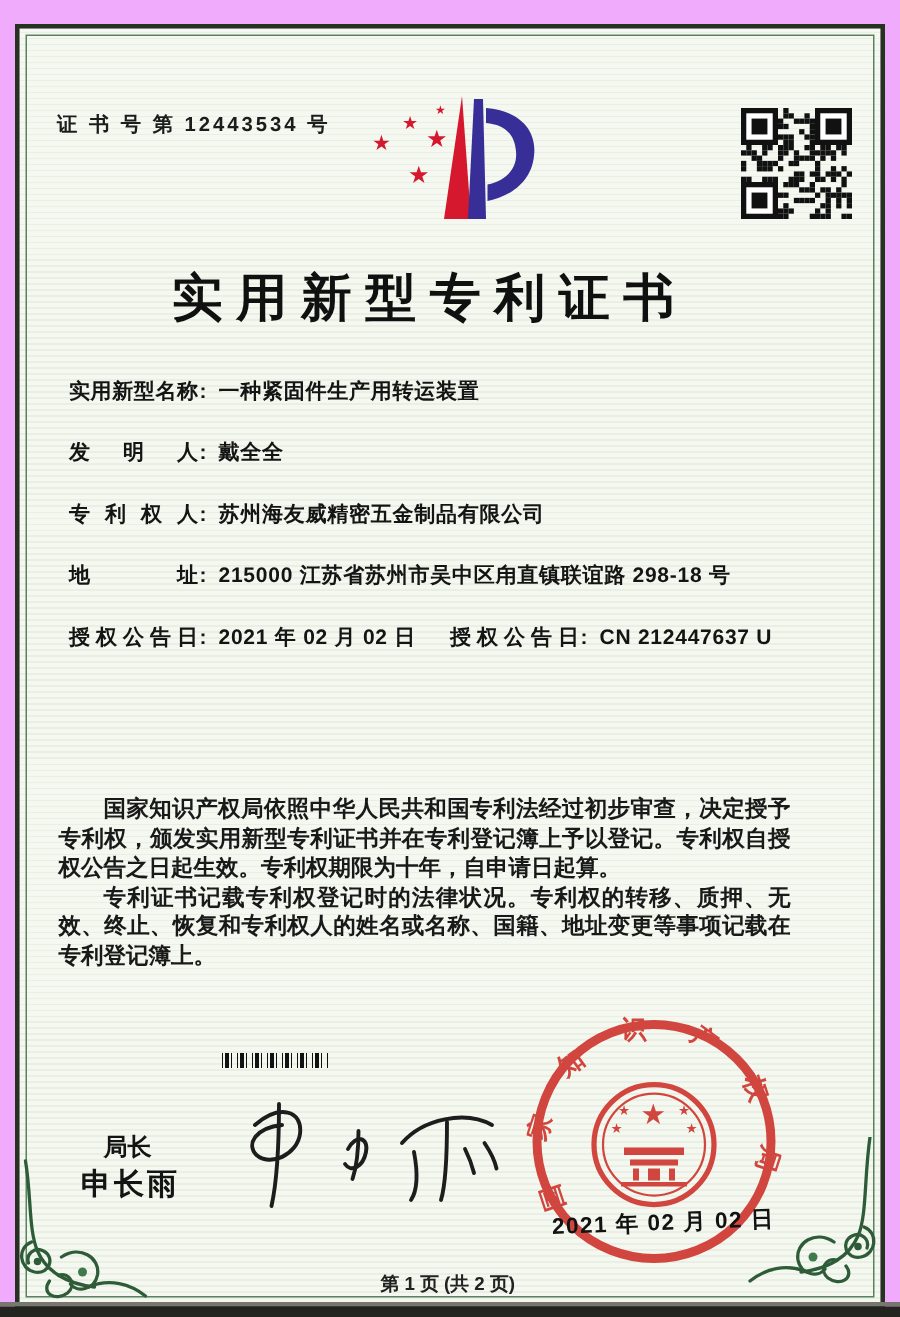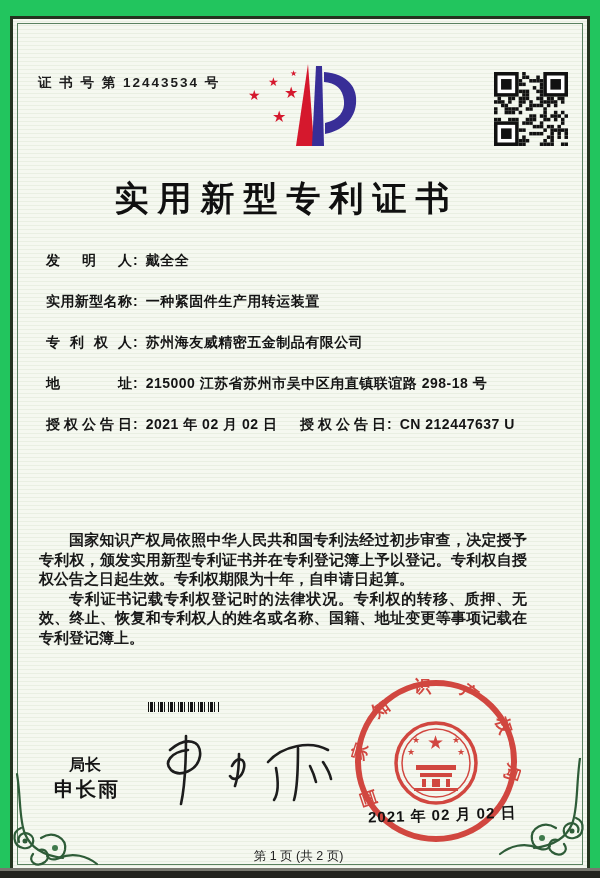--- a/index.html
+++ b/index.html
@@ -1,17 +1,17 @@
 <!DOCTYPE html>
 <html><head>
 <meta charset="utf-8">
 <style>
   html,body{margin:0;padding:0;background:#9a9a96;}
   #stage{position:relative;width:600px;height:878px;overflow:hidden;
-         background:#22c55e;font-family:"Liberation Sans",sans-serif;color:#141414;}
+         background:#f0abfc;font-family:"Liberation Sans",sans-serif;color:#141414;}
   
   .photo-edge{position:absolute;left:0;right:0;bottom:0;height:7px;background:#23231f;}
   .photo-edge2{position:absolute;left:0;right:0;bottom:7px;height:3px;background:#77776f;}
 
   
   .frame{position:absolute;left:10px;top:16px;width:574px;height:850px;
          border:3px solid #24331f;background:
          repeating-linear-gradient(0deg,#f5f8f0 0px,#f5f8f0 3px,#e9efe2 3px,#e9efe2 4px);}
   .frame-inner{position:absolute;left:4px;top:4px;right:4px;bottom:4px;border:1px solid #5a8260;}
 
@@ -42,21 +42,21 @@
 
   .director-title{position:absolute;left:69px;top:755px;font-size:16px;font-weight:700;}
   .director-name{position:absolute;left:54px;top:776px;font-size:20px;font-weight:700;letter-spacing:2px;text-align:right;}
   .signature{position:absolute;left:140px;top:728px;width:200px;height:85px;}
 
   .seal{position:absolute;left:351px;top:676px;width:170px;height:170px;opacity:.93;}
   .seal-date{position:absolute;left:368px;top:806px;width:150px;font-size:15px;font-weight:700;
              letter-spacing:1px;color:#121212;transform:rotate(-2deg);}
 
   .footer{position:absolute;left:10px;top:848px;width:577px;text-align:center;
-          font-size:12.5px;font-weight:400;color:#222;}
+          font-size:12.5px;font-weight:700;color:#222;}
 
   .ornament{position:absolute;width:92px;height:98px;}
   .orn-bl{left:11px;top:768px;}
   .orn-br{left:494px;top:758px;transform:scaleX(-1);}
 </style>
 </head>
 <body>
 
 <div id="stage">
 
@@ -228,24 +228,24 @@
         <rect x="56.38095238095238" y="70.47619047619048" width="3.5238095238095237" height="3.5238095238095237" fill="#111"></rect>
         <rect x="66.95238095238095" y="70.47619047619048" width="3.5238095238095237" height="3.5238095238095237" fill="#111"></rect>
         <rect x="70.47619047619048" y="70.47619047619048" width="3.5238095238095237" height="3.5238095238095237" fill="#111"></rect>
       </svg>
   </div>
 
   <div class="title">实用新型专利证书</div>
 
   <div class="fields">
     <div class="frow">
+      <span class="flabel">实用新型名称</span><span class="fcolon">:</span><span class="fvalue">一种紧固件生产用转运装置</span>
+    </div>
+    <div class="frow">
       <span class="flabel">发明人</span><span class="fcolon">:</span><span class="fvalue">戴全全</span>
-    </div>
-    <div class="frow">
-      <span class="flabel">实用新型名称</span><span class="fcolon">:</span><span class="fvalue">一种紧固件生产用转运装置</span>
     </div>
     <div class="frow">
       <span class="flabel">专利权人</span><span class="fcolon">:</span><span class="fvalue">苏州海友威精密五金制品有限公司</span>
     </div>
     <div class="frow">
       <span class="flabel">地址</span><span class="fcolon">:</span><span class="fvalue">215000 江苏省苏州市吴中区甪直镇联谊路 298-18 号</span>
     </div>
     <div class="frow">
       <span class="flabel">授权公告日</span><span class="fcolon">:</span><span class="fvalue">2021 年 02 月 02 日</span>
       <span class="grant-no">

